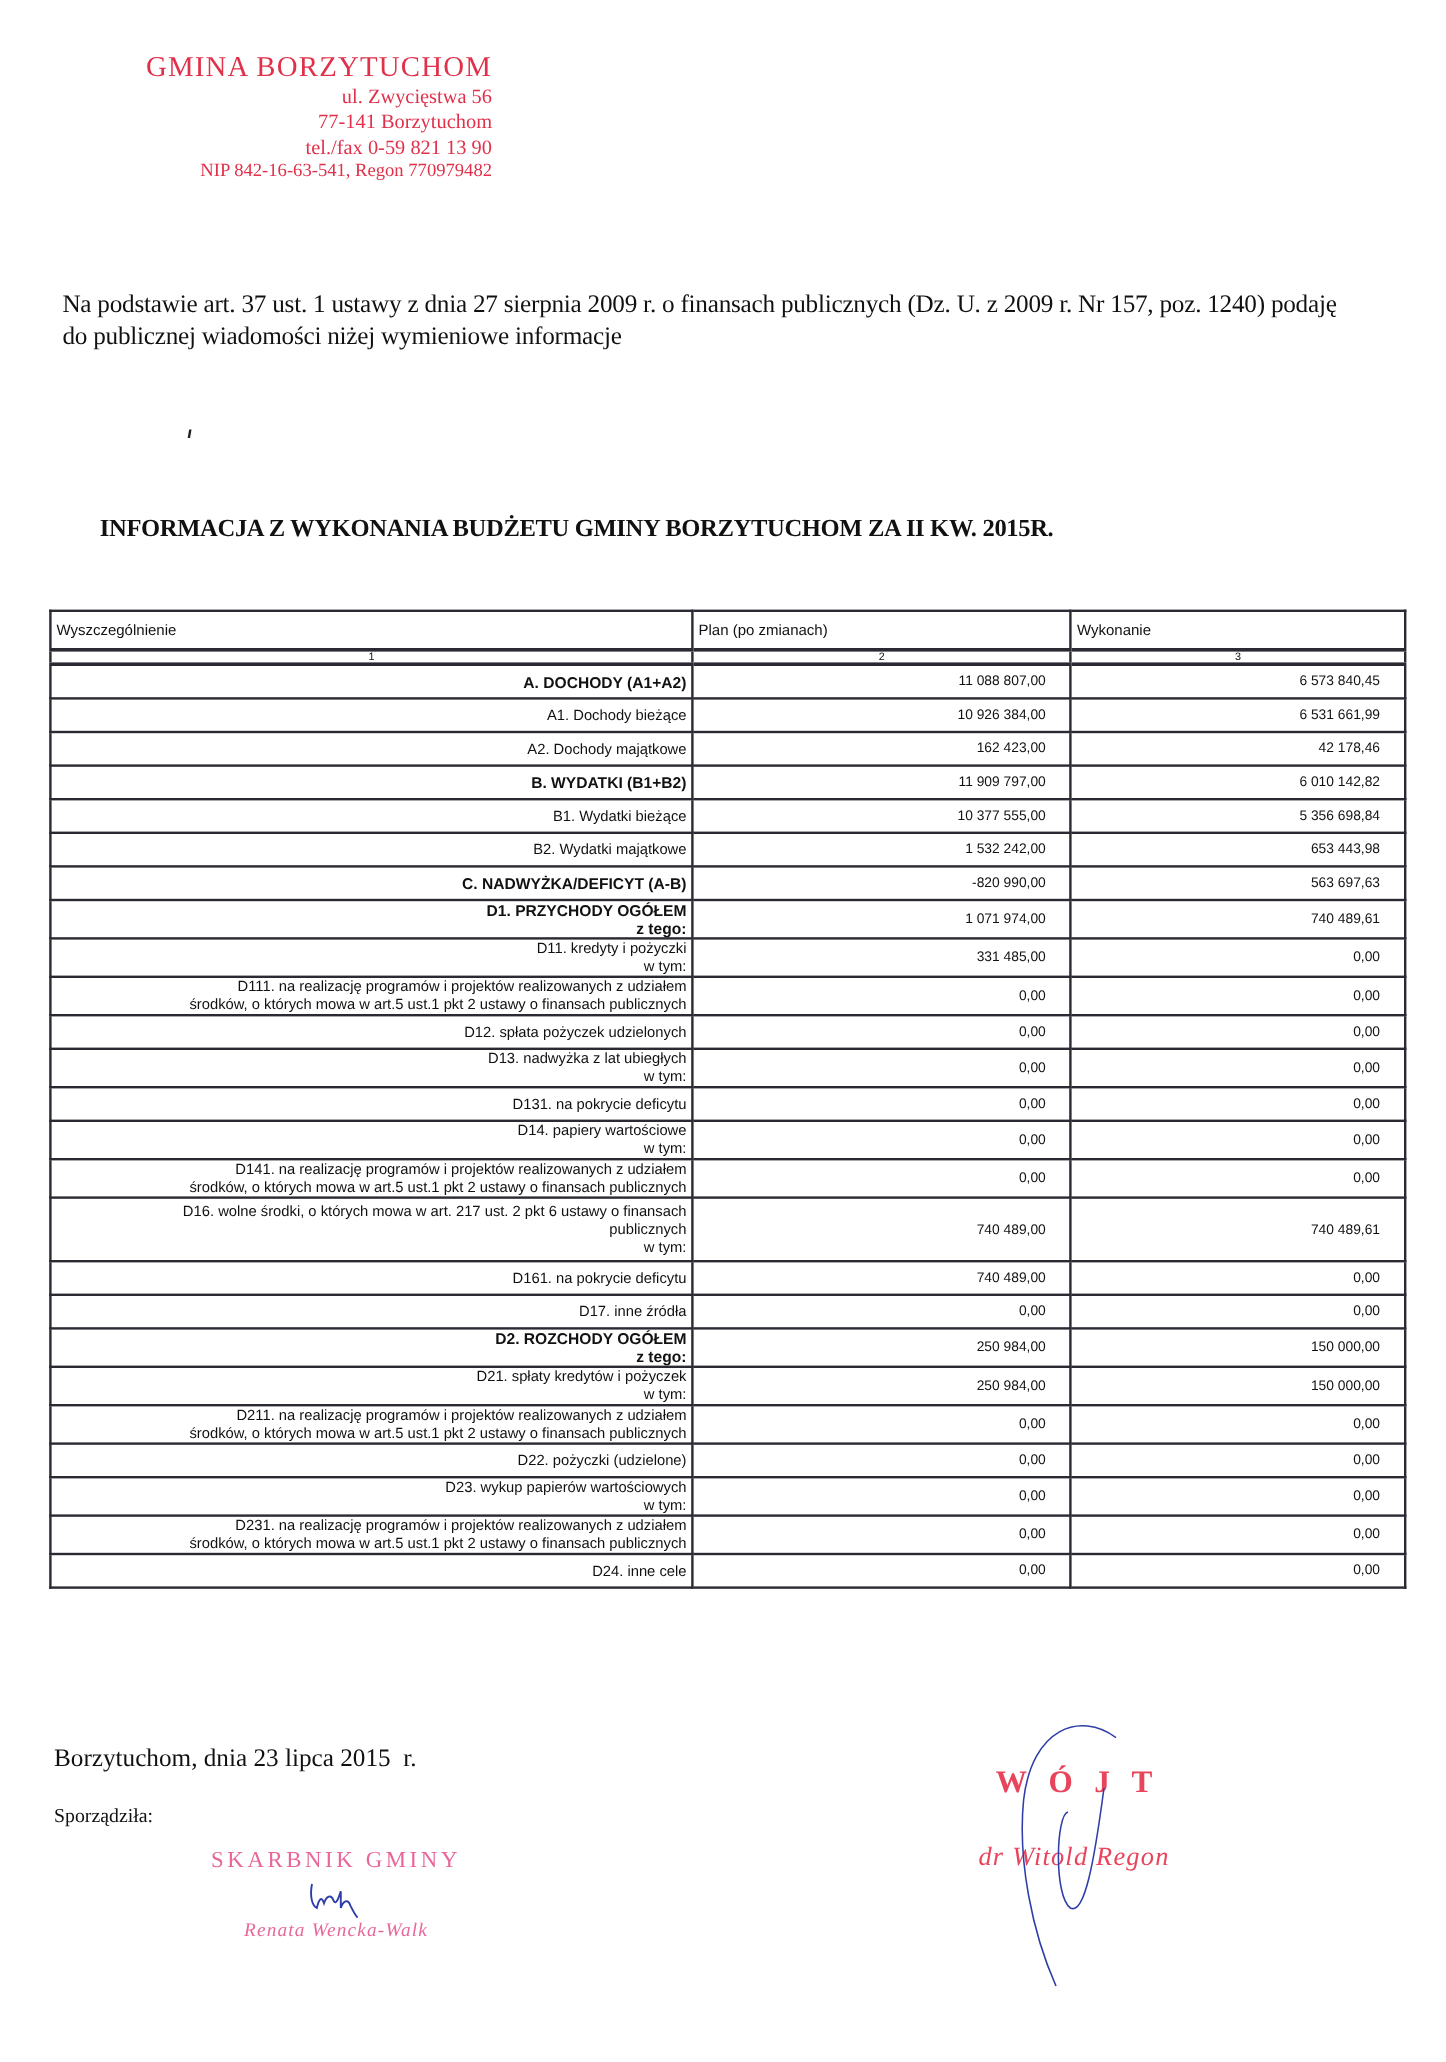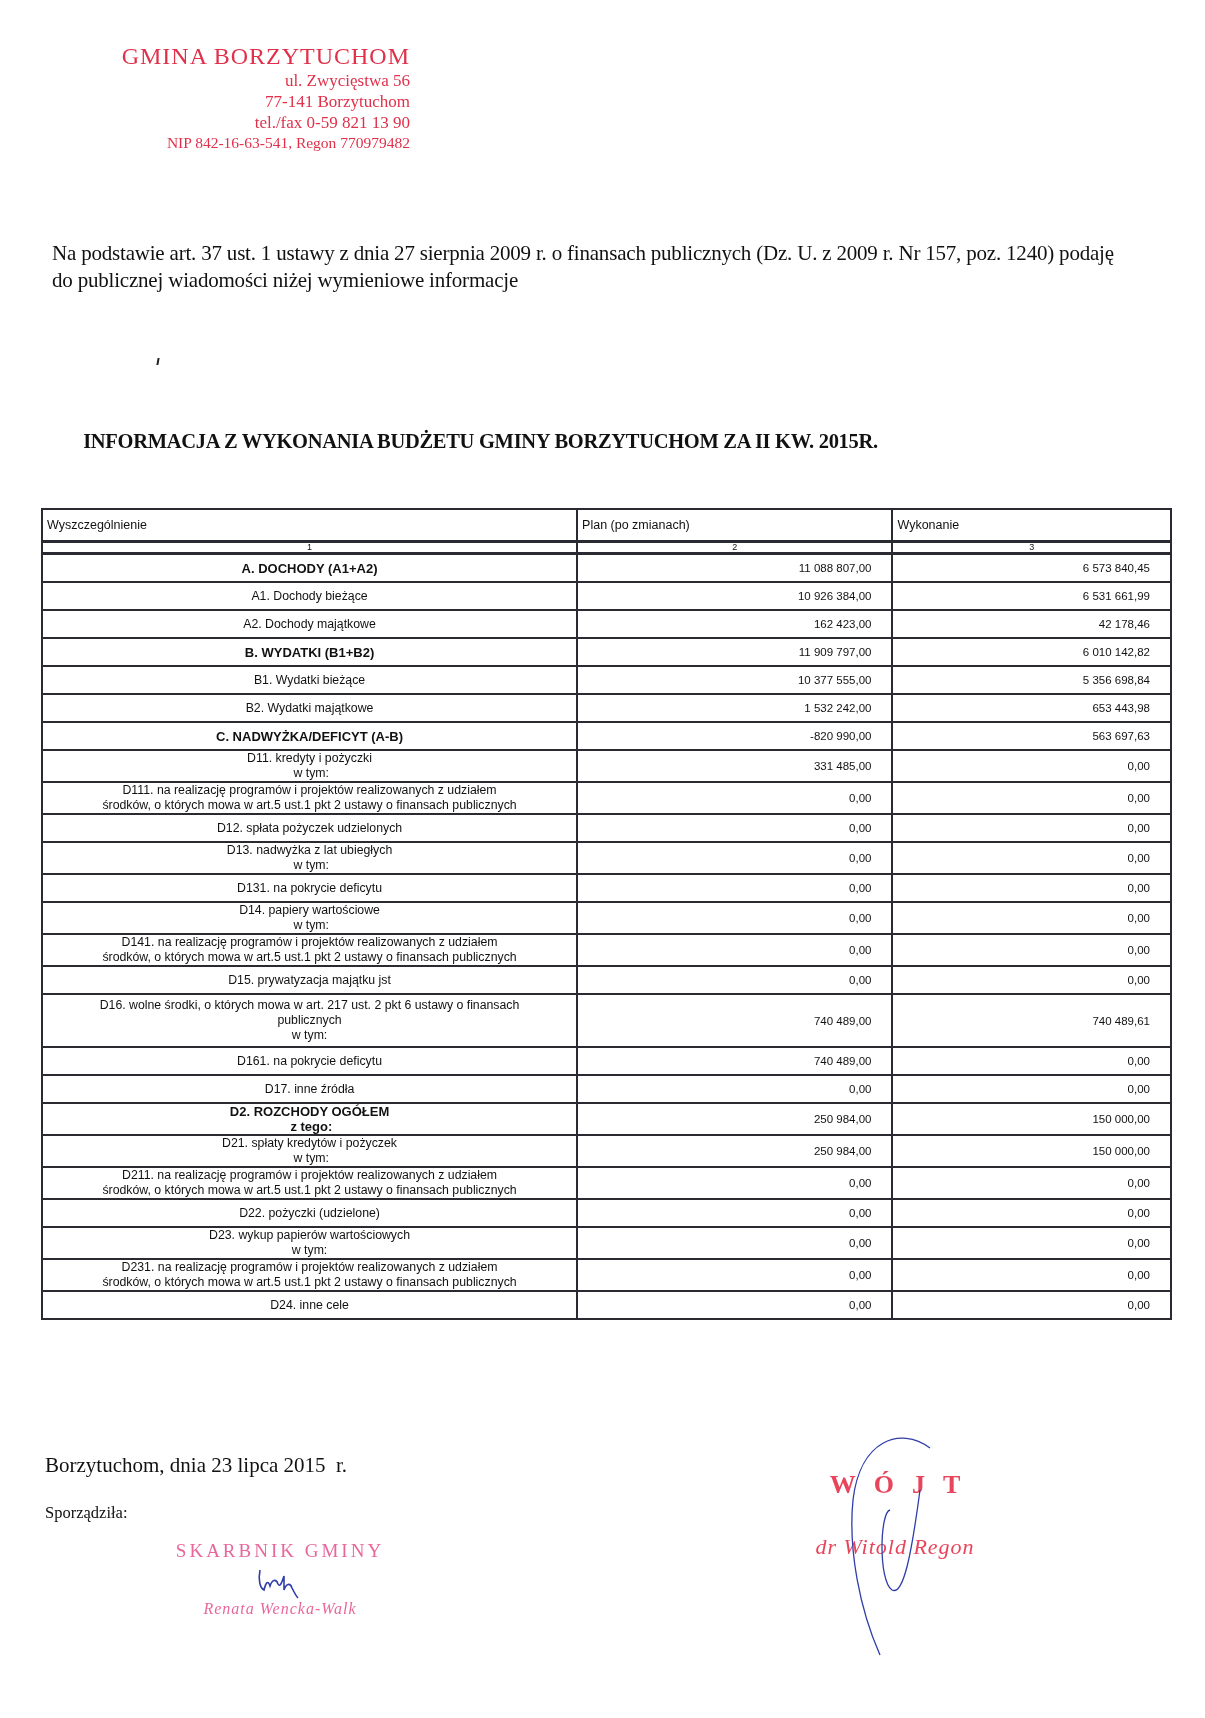--- a/index.html
+++ b/index.html
@@ -9,21 +9,21 @@
   .stamp-header .line { font-size:17px; line-height:21px; }
   .stamp-header .nip { font-size:15.5px; line-height:20px; }
   .intro { position:absolute; left:52px; top:240px; width:1080px; font-size:21px; line-height:27px; font-family:"Liberation Serif", serif; letter-spacing:-0.2px; }
   .tick-mark { position:absolute; left:157px; top:358px; width:2px; height:7px; background:#222; transform:skewX(-10deg); }
   .title { position:absolute; left:0; width:961px; top:430px; text-align:center; font-size:20.5px; font-weight:bold; font-family:"Liberation Serif", serif; letter-spacing:-0.3px; }
   table.budget { position:absolute; left:41px; top:508px; width:1131px; border-collapse:collapse; font-family:"Liberation Sans", sans-serif; font-size:12.3px; color:#111; }
   table.budget td, table.budget th { border:2px solid #2a2a33; padding:0 4px; vertical-align:middle; }
   table.budget th { font-weight:normal; font-size:12.5px; height:30px; text-align:left; }
   table.budget tr.colnum td { height:9px; font-size:9px; line-height:9px; text-align:center; padding:0; border-top:3px solid #2a2a33; border-bottom:3px solid #2a2a33; }
   table.budget col.c1 { width:536px; } table.budget col.c2 { width:316px; } table.budget col.c3 { width:279px; }
-  table.budget td.lbl { line-height:15px; text-align:center; padding-left:4px; }
+  table.budget td.lbl { line-height:15px; text-align:right; padding-left:4px; }
   table.budget td.num { text-align:right; padding-right:20px; font-size:11.5px; }
   tr.h1 td { height:26px; } tr.h2 td { height:30px; } tr.h3 td { height:51px; }
   tr.bold td.lbl { font-weight:bold; font-size:13px; }
   .place-date { position:absolute; left:45px; top:1453px; font-size:21px; font-family:"Liberation Serif", serif; }
   .prepared { position:absolute; left:45px; top:1503px; font-size:16.5px; font-family:"Liberation Serif", serif; }
   .skarbnik { position:absolute; left:150px; top:1540px; width:260px; text-align:center; color:#e8679b; font-family:"Liberation Serif", serif; }
   .skarbnik .role { font-size:19px; letter-spacing:3px; }
   .skarbnik .sig { height:38px; }
   .skarbnik .person { font-size:16px; font-style:italic; letter-spacing:1px;font-family:Liberation Serif, serif; }
   .wojt { position:absolute; left:790px; top:1470px; width:210px; text-align:center; color:#e8455c; font-family:"Liberation Serif", serif; }
@@ -95,20 +95,28 @@
     <tr class="h1">
       <td class="lbl">B2. Wydatki majątkowe</td>
       <td class="num">1 532 242,00</td>
       <td class="num">653 443,98</td>
     </tr>
     <tr class="h1 bold">
       <td class="lbl">C. NADWYŻKA/DEFICYT (A-B)</td>
       <td class="num">-820 990,00</td>
       <td class="num">563 697,63</td>
     </tr>
+    <tr class="h2 bold">
+      <td class="lbl">
+          <div>D1. PRZYCHODY OGÓŁEM</div>
+          <div style="white-space:pre"> z tego:</div>
+        </td>
+      <td class="num">1 071 974,00</td>
+      <td class="num">740 489,61</td>
+    </tr>
     <tr class="h2">
       <td class="lbl">
           <div>D11. kredyty i pożyczki</div>
           <div style="white-space:pre"> w tym:</div>
         </td>
       <td class="num">331 485,00</td>
       <td class="num">0,00</td>
     </tr>
     <tr class="h2">
       <td class="lbl">
@@ -142,25 +150,20 @@
           <div style="white-space:pre"> w tym:</div>
         </td>
       <td class="num">0,00</td>
       <td class="num">0,00</td>
     </tr>
     <tr class="h2">
       <td class="lbl">
           <div>D141. na realizację programów i projektów realizowanych z udziałem</div>
           <div>środków, o których mowa w art.5 ust.1 pkt 2 ustawy o finansach publicznych</div>
         </td>
-      <td class="num">0,00</td>
-      <td class="num">0,00</td>
-    </tr>
-    <tr class="h1">
-      <td class="lbl">D15. prywatyzacja majątku jst</td>
       <td class="num">0,00</td>
       <td class="num">0,00</td>
     </tr>
     <tr class="h3">
       <td class="lbl">
           <div>D16. wolne środki, o których mowa w art. 217 ust. 2 pkt 6 ustawy o finansach</div>
           <div>publicznych</div>
           <div>w tym:</div>
         </td>
       <td class="num">740 489,00</td>

